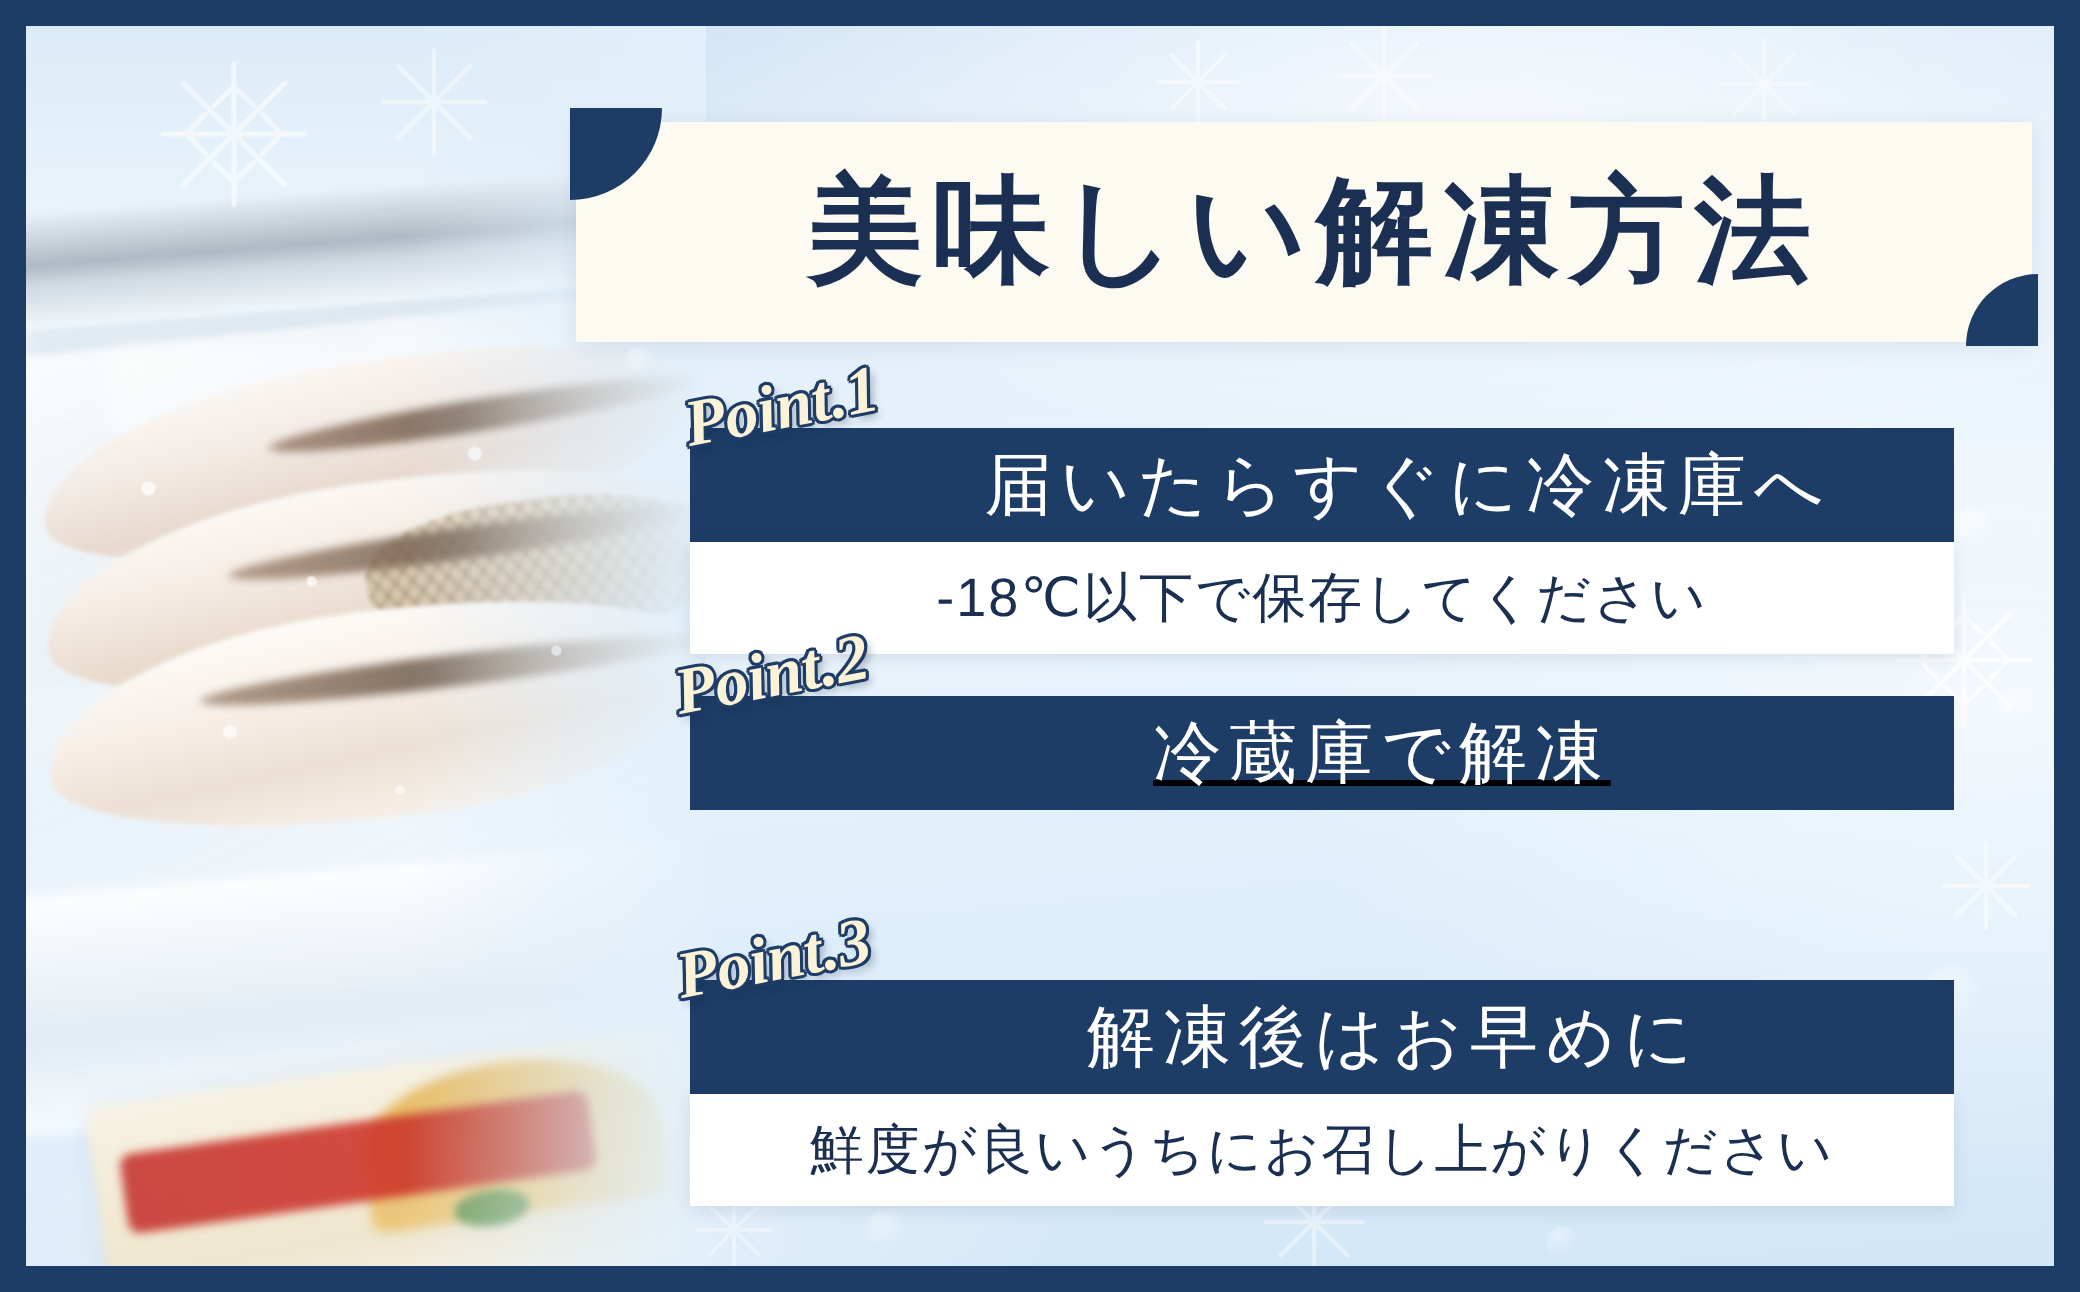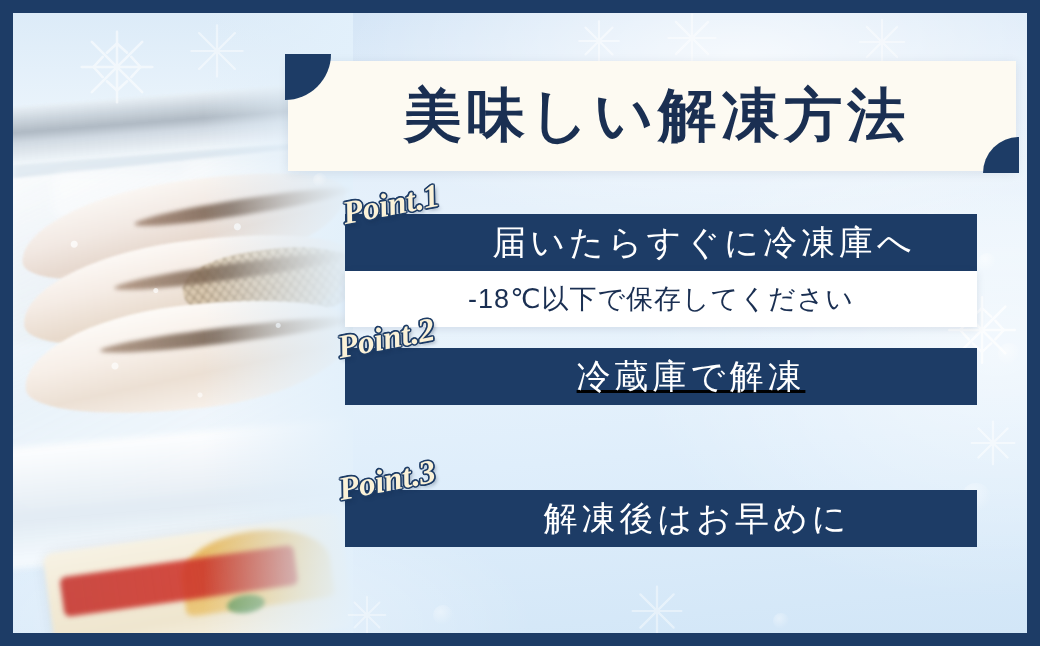--- a/index.html
+++ b/index.html
@@ -472,17 +472,20 @@
       <div class="point-head">
         <span>冷蔵庫で解凍</span>
       </div>
       <div class="point-badge">Point.2</div>
     </div>
 
     <div class="point point-3">
       <div class="point-head">
         <span>解凍後はお早めに</span>
       </div>
+      <div class="point-sub">
+        <span>鮮度が良いうちにお召し上がりください</span>
+      </div>
       <div class="point-badge">Point.3</div>
     </div>
 
   </div>
 </div>
 
 </body></html>

